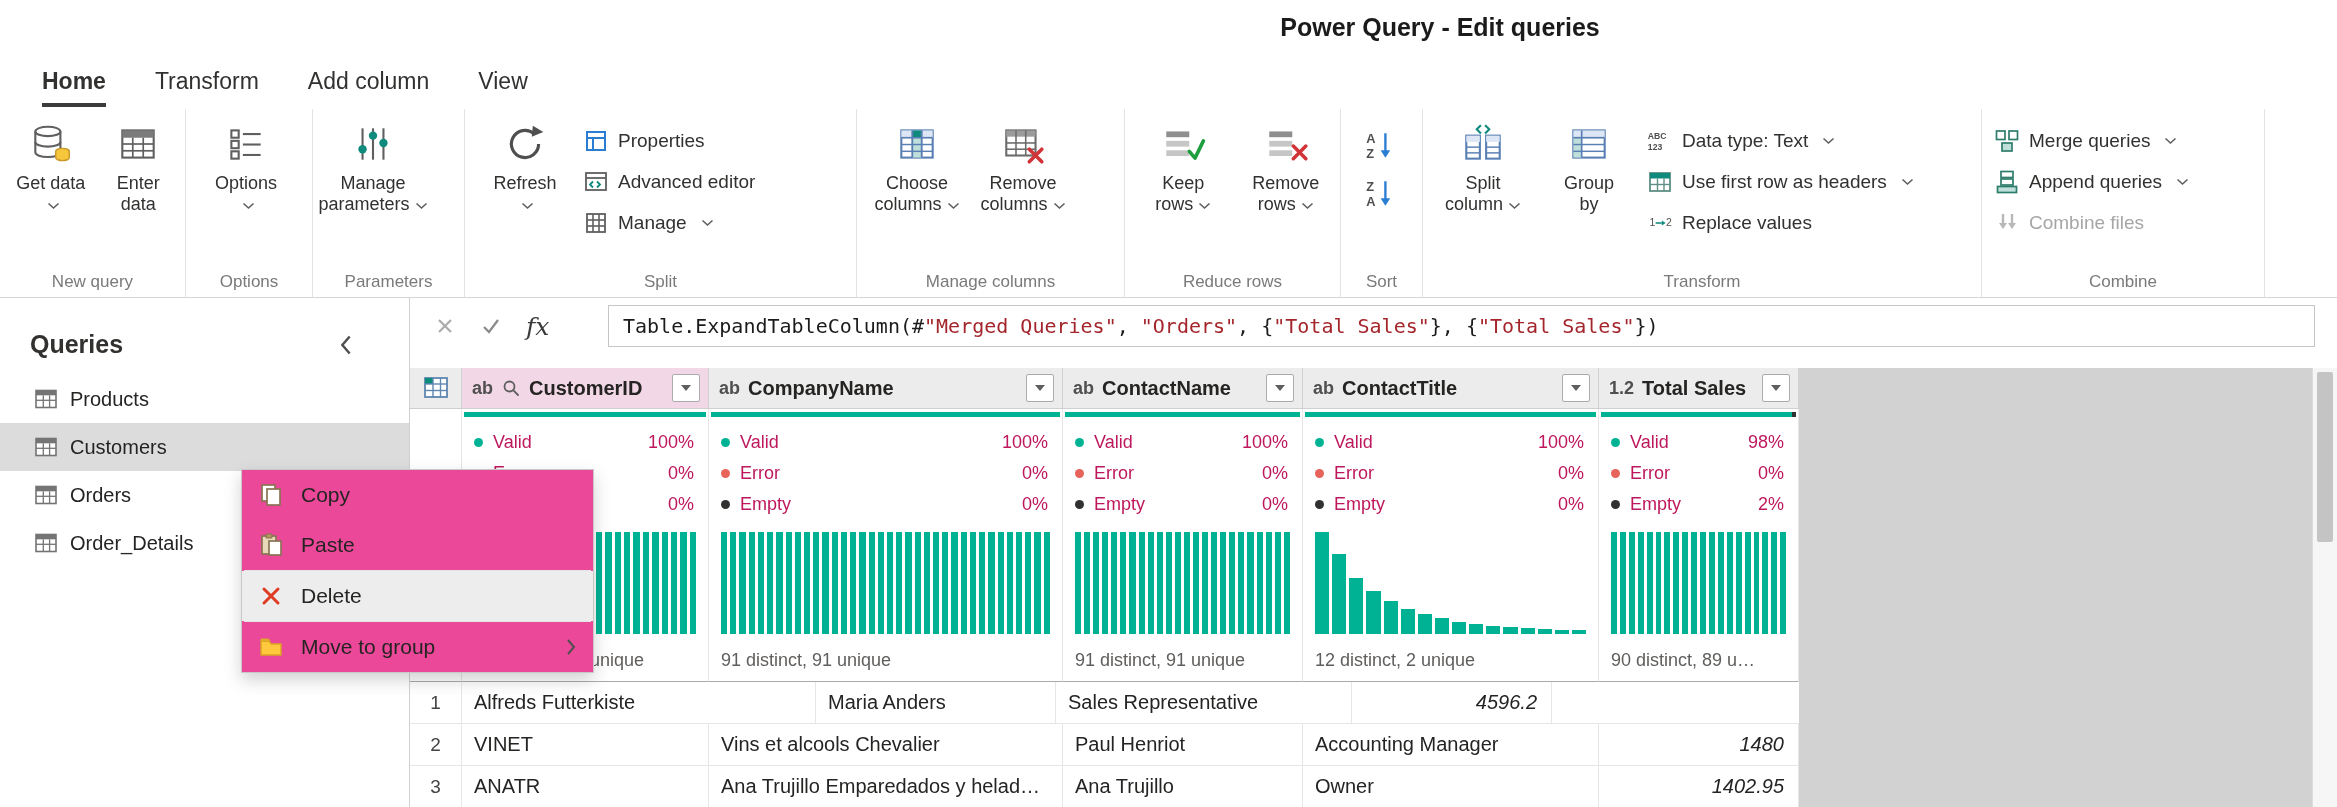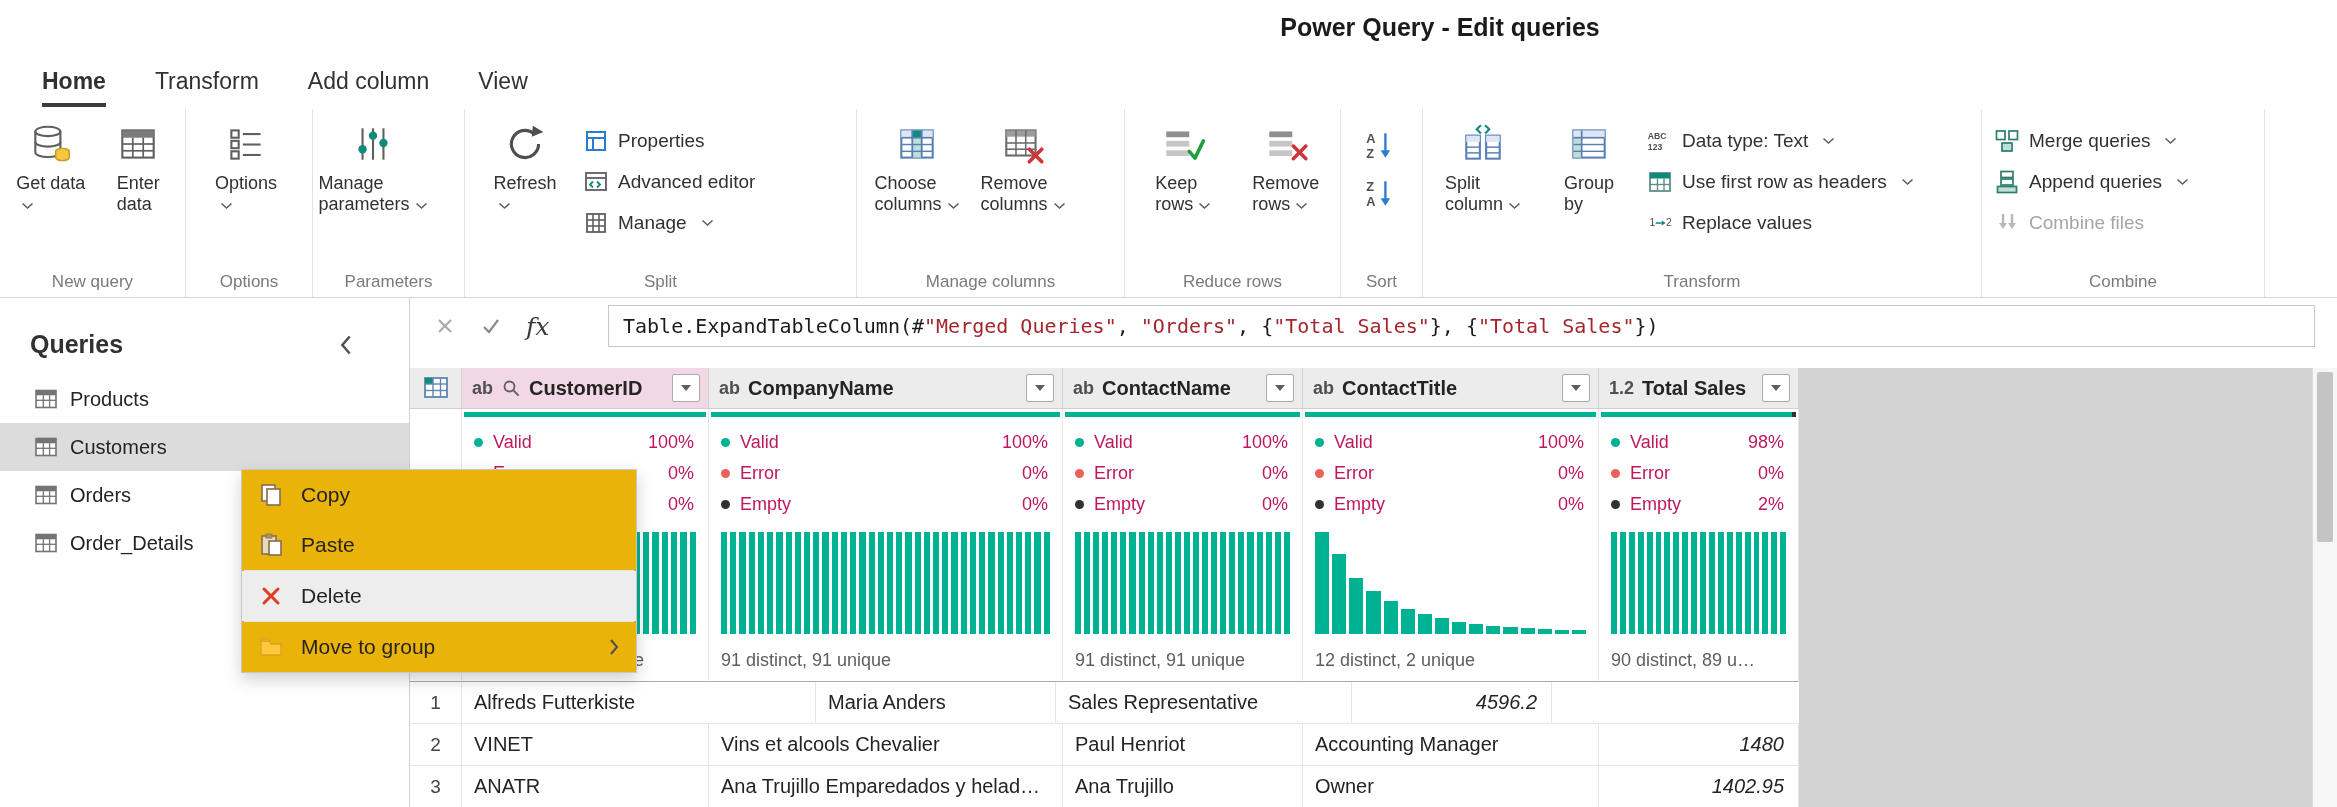--- a/index.html
+++ b/index.html
@@ -32,21 +32,21 @@
   .rgroup:nth-of-type(6){width:216px;}
   .rgroup:nth-of-type(7){width:82px;}
   .rgroup:nth-of-type(8){width:559px;}
   .rgroup:nth-of-type(9){width:283px;}
   .rg-row{display:flex;gap:10px;align-items:flex-start;}
   .rgroup-label{position:absolute;bottom:5px;left:0;right:0;text-align:center;
                 font-size:17px;color:#7a7a7a;white-space:nowrap;}
   .rbtn-lg{width:96px;display:flex;flex-direction:column;align-items:center;padding-top:4px;cursor:default;}
   .ric{display:block;height:48px;}
   .ric svg{width:46px;height:46px;}
-  .rlbl{margin-top:4px;}
+  .rlbl{margin-top:4px;text-align:center;}
   .rline{font-size:18px;line-height:21px;color:#323130;white-space:nowrap;}
   .rstack{display:flex;flex-direction:column;gap:13px;padding-top:10px;}
   .rbtn-sm{display:flex;align-items:center;gap:9px;font-size:19px;color:#323130;white-space:nowrap;height:28px;}
   .rbtn-sm.disabled .slbl{color:#a6a6a6;}
   .sic svg{width:26px;height:26px;display:block;}
   .sort-stack{display:flex;flex-direction:column;gap:16px;padding:12px 0 0 10px;}
   .sort-btn svg{width:32px;height:32px;display:block;}
   .chev{margin-left:5px;}
 
   
@@ -114,21 +114,21 @@
   .cell{display:flex;align-items:center;padding:0 12px;font-size:20px;color:#252423;
         border-right:1px solid #e6e6e6;box-sizing:border-box;white-space:nowrap;overflow:hidden;}
   .cell.num{justify-content:flex-end;font-style:italic;padding-right:14px;}
 
   .void{position:absolute;top:368px;left:1799px;right:25px;bottom:0;background:#d2d2d2;}
   .vscroll{position:absolute;top:368px;right:0;width:25px;bottom:0;background:#f6f6f6;
            border-left:1px solid #dcdcdc;box-sizing:border-box;}
   .vthumb{position:absolute;top:4px;left:4px;right:4px;height:170px;background:#c4c4c4;border-radius:2px;}
 
   
-  .context-menu{position:absolute;left:241px;top:469px;width:396px;background:#eab308;
+  .context-menu{position:absolute;left:241px;top:469px;width:353px;background:#ec4899;
                 border:1px solid #c8c8c8;box-shadow:0 7px 16px rgba(0,0,0,.18);z-index:50;box-sizing:border-box;}
   .cm-item{height:50px;display:flex;align-items:center;gap:17px;padding:0 16px;
            font-size:21px;color:#252423;cursor:default;}
   .cm-item.hover{background:#ededed;}
   .cm-icon svg{width:26px;height:26px;display:block;}
   .cm-sep{height:1px;background:#e3e3e3;margin:0 2px;}
   .cm-sub{margin-left:auto;}
   .cm-sub svg{width:12px;height:18px;display:block;}
 </style>
 </head>

